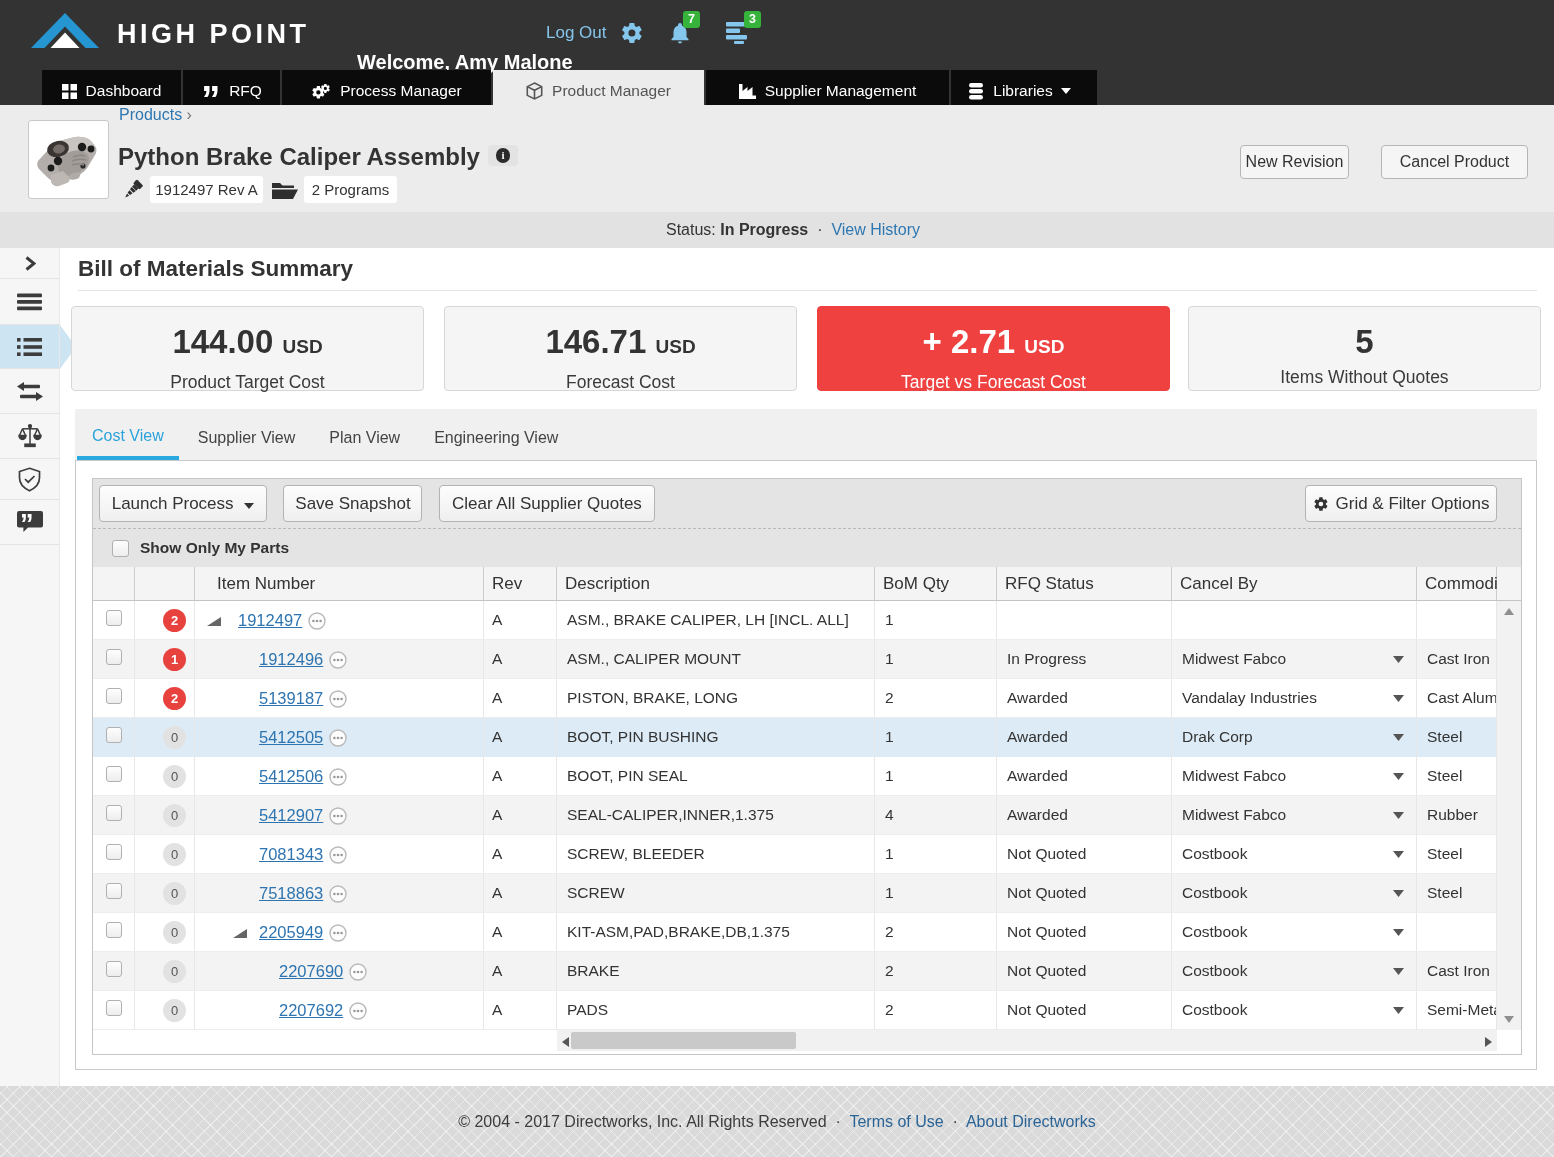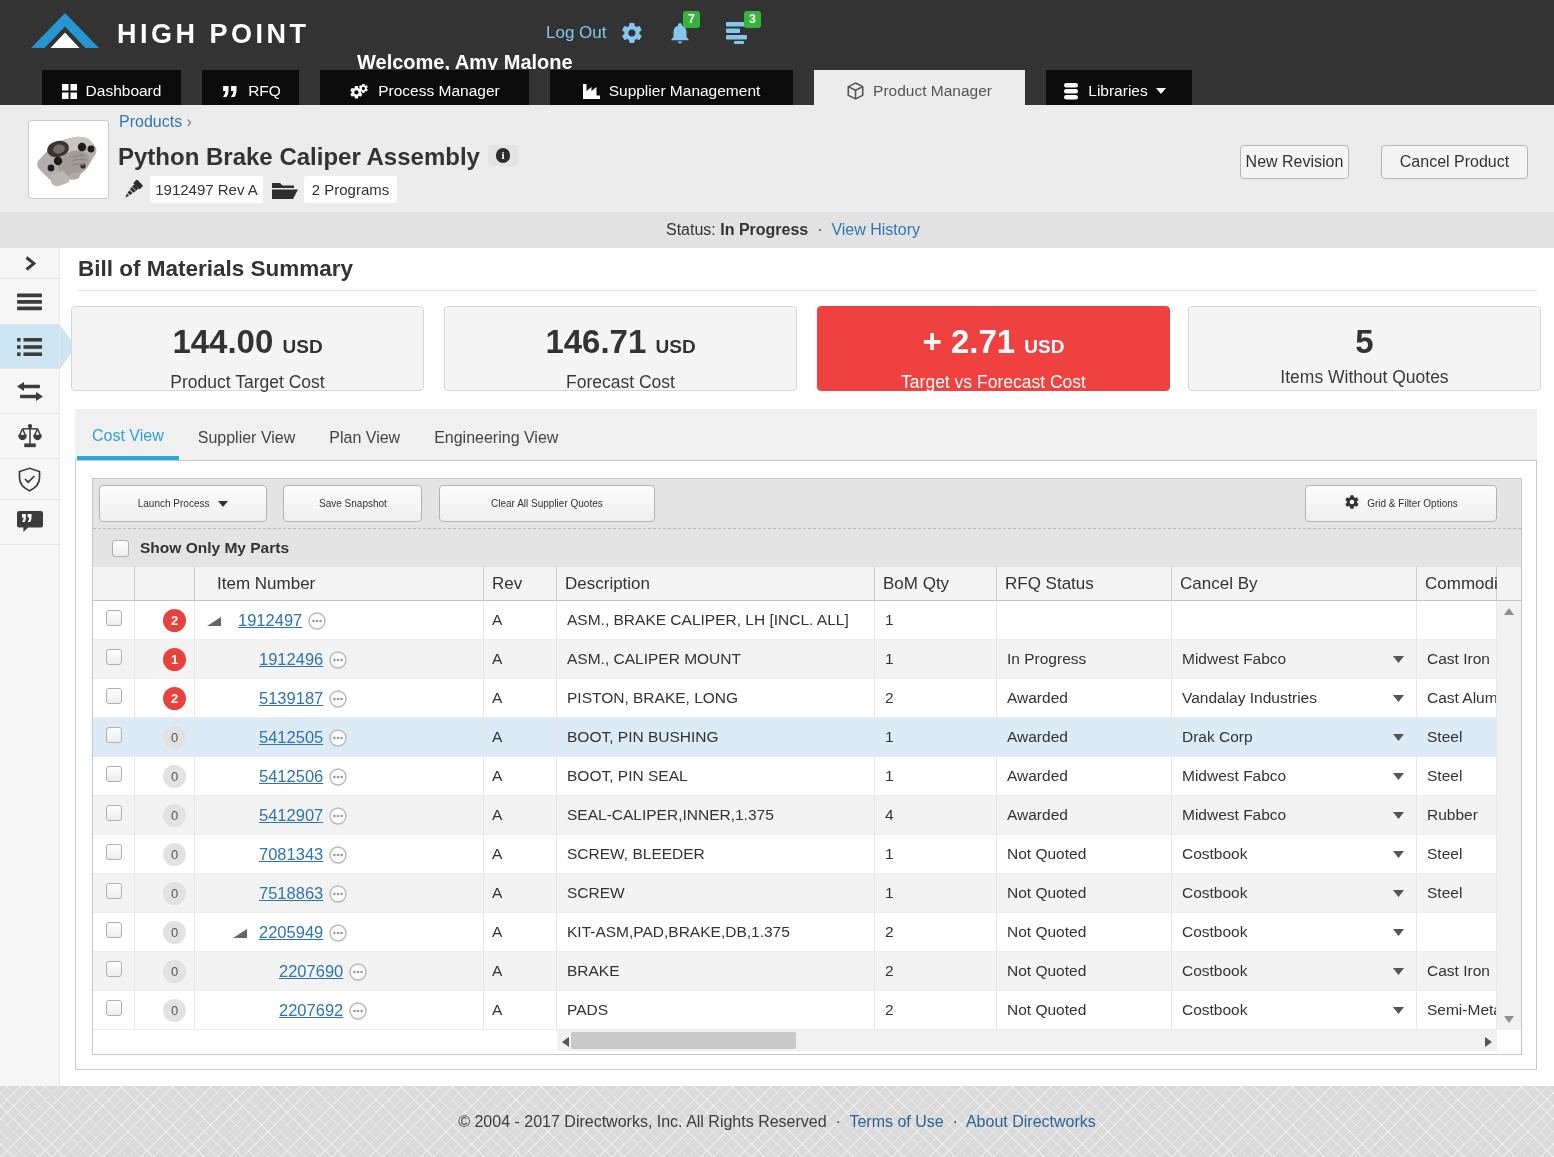--- a/index.html
+++ b/index.html
@@ -7,27 +7,27 @@
 body { font-family:"Liberation Sans",sans-serif; background:#fff; position:relative; color:#333; }
 
 #top { position:absolute; left:0; top:0; width:1554px; height:105px; background:#333333; }
 #logotext { position:absolute; left:117px; top:19px; font-size:27px; font-weight:bold; letter-spacing:3.5px; color:#fff; }
 #welcome { position:absolute; left:357px; top:24px; font-size:20px; font-weight:bold; color:#fff;margin-top:27px; }
 #logout { position:absolute; left:546px; top:23px; font-size:17px; color:#85c6ec; }
 .hicon { position:absolute; }
 .gbadge { position:absolute; background:#35b33a; color:#fff; font-size:12.5px; font-weight:bold; border-radius:3px; padding:1px 5px; line-height:15px; }
 
 #navtabs { position:absolute; left:42px; bottom:0; height:35px; display:flex; }
-.ntab { background:#0b0b0b; color:#fff; height:42px; margin-right:21px; display:flex; align-items:center; justify-content:center; font-size:15.5px; }
+.ntab { background:#0b0b0b; color:#fff; height:42px; margin-right:2px; display:flex; align-items:center; justify-content:center; font-size:15.5px; }
 .ntab svg, .ntab .qi { margin-right:9px; }
 .ntab.active { background:#ececec; color:#555; }
 
 #pband { position:absolute; left:0; top:105px; width:1554px; height:107px; background:#ececec; }
 #pimg { position:absolute; left:28px; top:15px; width:81px; height:79px; background:#fff; border:1px solid #c9c9c9; border-radius:3px; }
-#crumb { position:absolute; left:119px; top:8px; font-size:16px; color:#2e77b1; }
+#crumb { position:absolute; left:119px; top:1px; font-size:16px; color:#2e77b1; }
 #crumb .sep { color:#777; }
 #ptitle { position:absolute; left:118px; top:38px; font-size:24px; font-weight:bold; color:#333; }
 #pinfo { position:absolute; left:488px; top:40px; width:30px; height:21px; background:#e3e3e3; border-radius:4px; text-align:center; }
 #pinfo .ic { display:inline-block; margin-top:3px; width:14.5px; height:14.5px; border-radius:50%; background:#2b2b2b; color:#fff; font-size:11px; font-weight:bold; line-height:15px; font-family:"Liberation Serif",serif; }
 .pbadge { position:absolute; top:71px; height:27px; background:#fff; border-radius:3px; font-size:15px; color:#333; text-align:center; line-height:27px; }
 .pbtn { position:absolute; top:40px; height:34px; background:#f5f5f5; border:1px solid #b6b6b6; border-radius:4px; font-size:16px; color:#333; text-align:center; line-height:32px; }
 
 #statusbar { position:absolute; left:0; top:212px; width:1554px; height:36px; background:#e2e2e2; text-align:center; font-size:16px; line-height:36px; color:#333;padding-left:32px; }
 #statusbar a { color:#2e77b1; text-decoration:none; }
 
@@ -45,21 +45,21 @@
 .card.red { background:#ee4140; border-color:#ee4140; }
 .card.red .big, .card.red .lbl { color:#fff; }
 
 #tabstrip { position:absolute; left:75px; top:409px; width:1462px; height:51px; background:#f0f0f0; display:flex; padding-left:2px; }
 .vtab { height:51px; padding:7px 15px 16px; line-height:44px; margin-right:4px; font-size:16px; color:#444; }
 .vtab.active { color:#2aa2da; border-bottom:4px solid #2aa9e0; line-height:40px; }
 
 #panel { position:absolute; left:75px; top:460px; width:1462px; height:610px; background:#fff; border:1px solid #c9c9c9; }
 #gridbox { position:absolute; left:16px; top:17px; width:1430px; height:577px; background:#e4e4e4; border:1px solid #c5c5c5; }
 #toolbar { position:absolute; left:0; top:0; width:100%; height:49px; padding:6px; }
-.gbtn { display:inline-block; height:37px; background:linear-gradient(#fdfdfd,#efefef); border:1px solid #b3b3b3; border-radius:4px; font-size:10px; color:#333; line-height:35px; text-align:center; margin-right:12px; vertical-align:top; }
+.gbtn { display:inline-block; height:37px; background:linear-gradient(#fdfdfd,#efefef); border:1px solid #b3b3b3; border-radius:4px; font-size:17px; color:#333; line-height:35px; text-align:center; margin-right:12px; vertical-align:top; }
 #gfo { position:absolute; right:24px; top:6px; width:192px; margin-right:0; }
 #showonly { position:absolute; left:0; top:49px; width:100%; height:39px; border-top:1px dashed #b9b9b9; display:flex; align-items:center; padding-left:19px; font-size:15.5px; font-weight:bold; color:#333; }
 .cbx { display:inline-block; width:17px; height:17px; border:1px solid #b0b0b0; border-radius:3px; background:linear-gradient(#fefefe,#ededed); margin-right:11px; }
 
 #tbl { position:absolute; left:0; top:88px; border-collapse:separate; border-spacing:0; table-layout:fixed; width:1404px; font-size:15.5px; color:#333; }
 #tbl th { height:34px; background:#f4f4f4; border-bottom:1px solid #c3c3c3; border-right:1px solid #ccc; font-weight:normal; text-align:left; padding:0 0 0 8px; font-size:17px; }
 #tbl td { position:relative; height:39px; background:#fff; border-bottom:1px solid #ededed; border-right:1px solid #e7e7e7; padding:0 0 0 10px; white-space:nowrap; overflow:hidden; }
 #tbl tr.alt td { background:#f3f3f3; }
 #tbl tr.sel td { background:#dcebf6; border-bottom-color:#dcebf6; }
 #tbl td.ctr { text-align:center; padding:0; }
@@ -113,30 +113,30 @@
     <div class="ntab" style="width:139px"><svg width="15" height="15" viewBox="0 0 15 15">
           <path fill="#fff" d="M0 0h6.5v6.5H0zM8.5 0H15v6.5H8.5zM0 8.5h6.5V15H0zM8.5 8.5H15V15H8.5z"></path>
         </svg>Dashboard</div>
     <div class="ntab" style="width:97px"><span class="qi" style="font-size:38px;line-height:10px;position:relative;top:9px;font-weight:bold">”</span>RFQ</div>
     <div class="ntab" style="width:209px"><svg width="20" height="17" viewBox="0 0 20 17">
           <g fill="#fff">
             <path d="M19.4 13c.04-.33.06-.66.06-1s-.02-.67-.06-1l2.1-1.65a.5.5 0 0 0 .12-.64l-2-3.46a.5.5 0 0 0-.61-.22l-2.49 1a7.3 7.3 0 0 0-1.73-1l-.38-2.65A.5.5 0 0 0 13.9 2h-4a.5.5 0 0 0-.5.42l-.38 2.65c-.63.26-1.2.6-1.73 1l-2.49-1a.5.5 0 0 0-.61.22l-2 3.46a.5.5 0 0 0 .12.64L4.4 11c-.04.33-.06.66-.06 1s.02.67.06 1l-2.1 1.65a.5.5 0 0 0-.12.64l2 3.46c.14.24.42.34.61.22l2.49-1c.53.4 1.1.74 1.73 1l.38 2.65a.5.5 0 0 0 .5.42h4a.5.5 0 0 0 .5-.42l.38-2.65c.63-.26 1.2-.6 1.73-1l2.49 1c.24.1.47 0 .61-.22l2-3.46a.5.5 0 0 0-.12-.64L19.4 13zm-7.5 2.5a3.5 3.5 0 1 1 0-7 3.5 3.5 0 0 1 0 7z" transform="scale(0.62) translate(0,3)"></path>
             <path d="M19.4 13c.04-.33.06-.66.06-1s-.02-.67-.06-1l2.1-1.65a.5.5 0 0 0 .12-.64l-2-3.46a.5.5 0 0 0-.61-.22l-2.49 1a7.3 7.3 0 0 0-1.73-1l-.38-2.65A.5.5 0 0 0 13.9 2h-4a.5.5 0 0 0-.5.42l-.38 2.65c-.63.26-1.2.6-1.73 1l-2.49-1a.5.5 0 0 0-.61.22l-2 3.46a.5.5 0 0 0 .12.64L4.4 11c-.04.33-.06.66-.06 1s.02.67.06 1l-2.1 1.65a.5.5 0 0 0-.12.64l2 3.46c.14.24.42.34.61.22l2.49-1c.53.4 1.1.74 1.73 1l.38 2.65a.5.5 0 0 0 .5.42h4a.5.5 0 0 0 .5-.42l.38-2.65c.63-.26 1.2-.6 1.73-1l2.49 1c.24.1.47 0 .61-.22l2-3.46a.5.5 0 0 0-.12-.64L19.4 13zm-7.5 2.5a3.5 3.5 0 1 1 0-7 3.5 3.5 0 0 1 0 7z" transform="scale(0.45) translate(20,0)"></path>
           </g>
         </svg>Process Manager</div>
-    <div class="ntab" style="width:243px"><svg width="17" height="16" viewBox="0 0 17 16">
-          <path fill="#fff" d="M0 16 V1 h3.5 v7 l5-4 v4 l5-4 v8.5 h3.5 V16 z"></path>
-        </svg>Supplier Management</div>
     <div class="ntab active" style="width:211px"><svg width="17" height="18" viewBox="0 0 16 17">
           <g fill="none" stroke="#555" stroke-width="1.5">
             <polygon points="8,1 14.8,4.4 14.8,12.6 8,16 1.2,12.6 1.2,4.4"></polygon>
             <polyline points="1.2,4.4 8,7.8 14.8,4.4"></polyline>
             <line x1="8" y1="7.8" x2="8" y2="16"></line>
           </g>
         </svg>Product Manager</div>
+    <div class="ntab" style="width:243px"><svg width="17" height="16" viewBox="0 0 17 16">
+          <path fill="#fff" d="M0 16 V1 h3.5 v7 l5-4 v4 l5-4 v8.5 h3.5 V16 z"></path>
+        </svg>Supplier Management</div>
     <div class="ntab" style="width:146px"><svg width="16" height="17" viewBox="0 0 16 17">
           <g fill="#fff">
             <rect x="1" y="0" width="14" height="4.6" rx="2.3"></rect>
             <rect x="1" y="6" width="14" height="4.6" rx="2.3"></rect>
             <rect x="1" y="12" width="14" height="4.6" rx="2.3"></rect>
           </g>
         </svg>Libraries<svg width="10" height="6" viewBox="0 0 10 6" style="margin-left:8px">
           <polygon points="0,0 10,0 5,6" fill="#fff"></polygon>
         </svg></div>
   </div>

